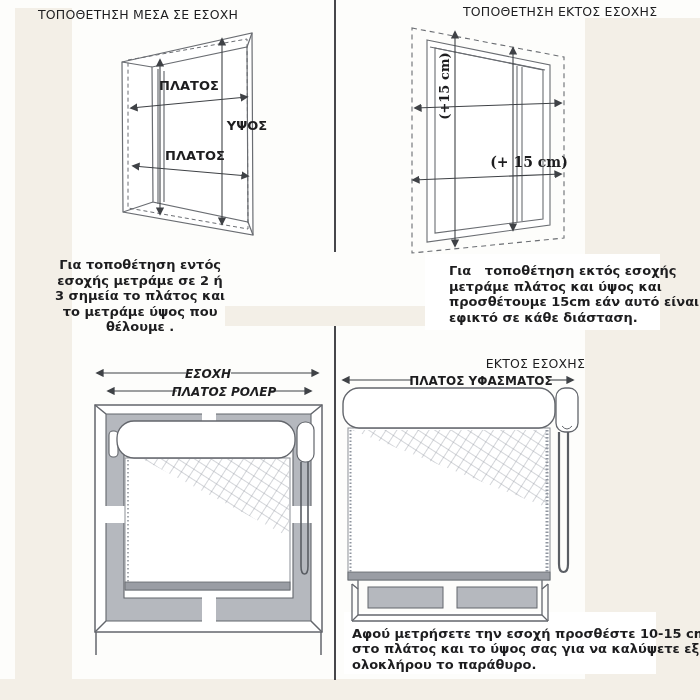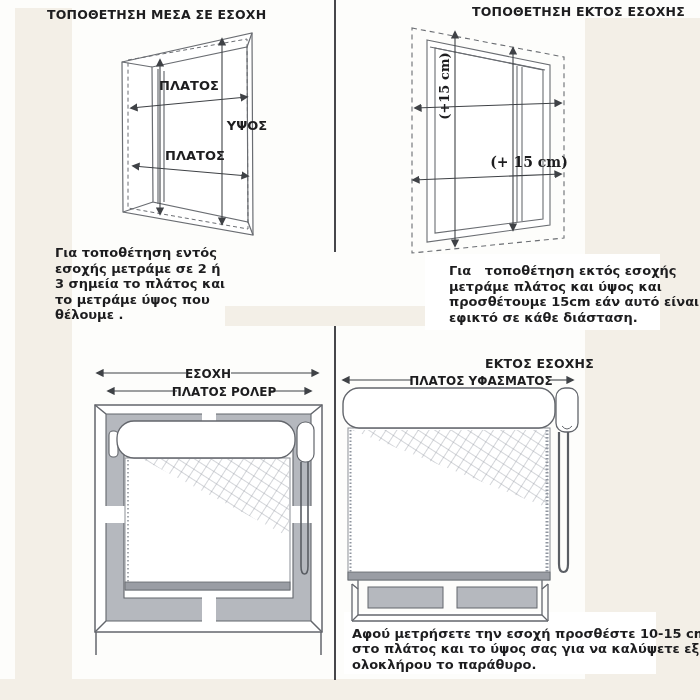--- a/index.html
+++ b/index.html
@@ -1,21 +1,21 @@
 <!DOCTYPE html>
 <html><head>
 <meta charset="utf-8">
 <style>
   html,body{margin:0;padding:0;background:#fff;}
   #stage{position:relative;width:700px;height:700px;background:#fdfdfb;overflow:hidden;
          font-family:"DejaVu Sans","Liberation Sans",sans-serif;color:#1d1d1f;}
   .beige{position:absolute;background:#f3efe7;}
   .whitepatch{position:absolute;background:#ffffff;}
   .divider{position:absolute;width:2px;background:#47474b;}
-  .title{position:absolute;font-size:12.5px;font-weight:bold;letter-spacing:.2px;white-space:nowrap;margin-left:9px;}
+  .title{position:absolute;font-size:12.5px;font-weight:normal;letter-spacing:.2px;white-space:nowrap;}
   .note{position:absolute;font-size:13px;font-weight:bold;line-height:15.6px;white-space:nowrap;}
   .svgwrap{position:absolute;}
   svg text{font-family:"DejaVu Sans","Liberation Sans",sans-serif;fill:#1d1d1f;}
   svg text.lbl{font-weight:bold;font-size:13px;}
   svg text.lbl-sm{font-weight:bold;font-size:12px;}
   svg text.serif{font-family:"DejaVu Serif","Liberation Serif",serif;font-weight:600;}
 </style>
 </head>
 <body>
 
@@ -85,35 +85,35 @@
         <line x1="50" y1="10" x2="50" y2="224"></line>
         <line x1="108" y1="26" x2="108" y2="208"></line>
         <line x1="10" y1="86" x2="156" y2="81"></line>
         <line x1="8" y1="158" x2="156" y2="152"></line>
       </g>
       <text class="serif" font-size="13" transform="translate(44,64) rotate(-90)" text-anchor="middle">(+15 cm)</text>
       <text class="serif" font-size="14" x="124" y="145" text-anchor="middle">(+ 15 cm)</text>
     </svg>
   </div>
 
-  <div class="note" style="left:55px;top:245px;">
+  <div class="note" style="left:55px;top:257px;text-align:center;">
     <div>Για τοποθέτηση εντός</div>
     <div>εσοχής μετράμε σε 2 ή</div>
     <div>3 σημεία το πλάτος και</div>
     <div>το μετράμε ύψος που</div>
     <div>θέλουμε .</div>
   </div>
   <div class="note" style="left:432px;top:263px;margin-left:17px;">
     <div>Για&nbsp;&nbsp;&nbsp;τοποθέτηση εκτός εσοχής</div>
     <div>μετράμε πλάτος και ύψος και</div>
     <div>προσθέτουμε 15cm εάν αυτό είναι</div>
     <div>εφικτό σε κάθε διάσταση.</div>
   </div>
 
-  <div class="svgwrap" style="left:85px;top:355px;">
+  <div class="svgwrap" style="left:85px;top:355px;font-style:italic;">
     <svg width="250" height="310" viewBox="0 0 250 310">
       <defs>
         <marker id="ahBL" viewBox="0 0 10 10" refX="8" refY="5" markerWidth="7.5" markerHeight="7.5" orient="auto-start-reverse">
           <path d="M0,0 L10,5 L0,10 z" fill="#3f4246"></path>
         </marker>
         <pattern id="netBL" width="9" height="9" patternUnits="userSpaceOnUse" patternTransform="rotate(33)">
           <path d="M0 0 H9 M0 0 V9" stroke="#9096a0" stroke-width="0.8" fill="none"></path>
         </pattern>
       </defs>
 

